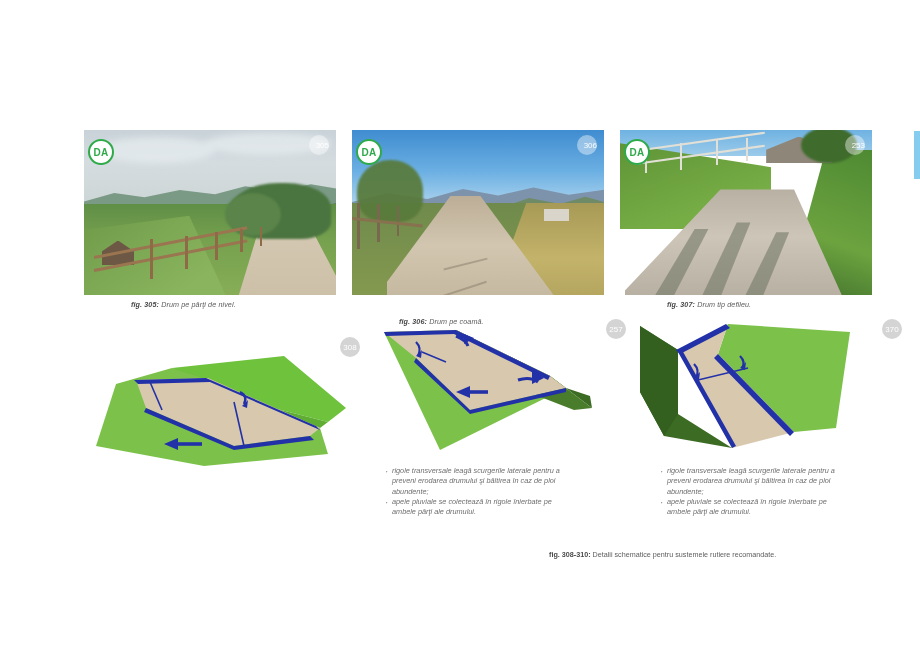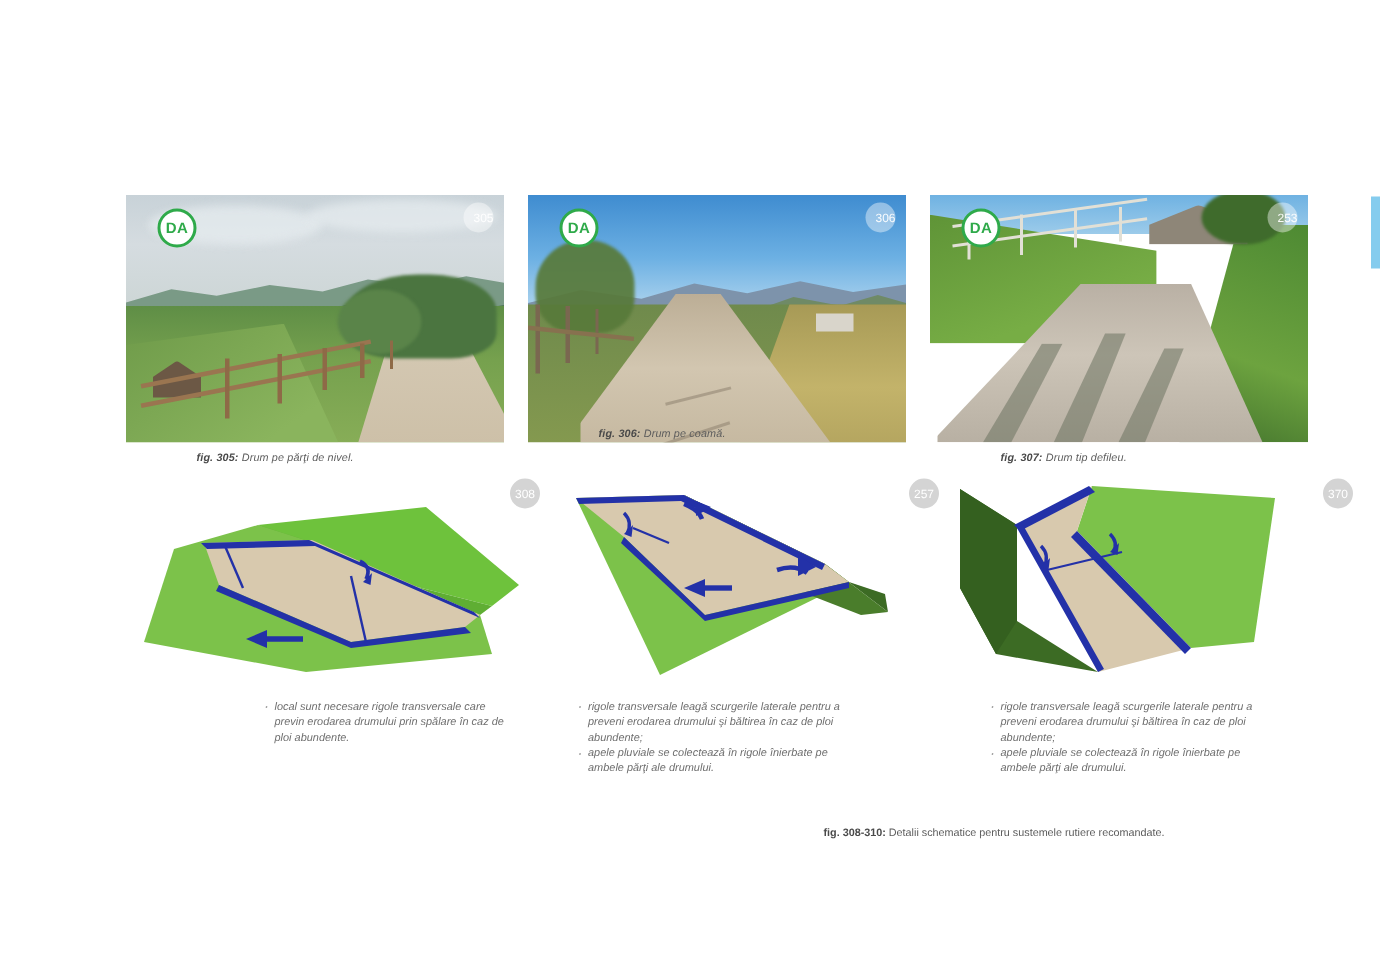--- a/index.html
+++ b/index.html
@@ -95,21 +95,21 @@
     clip-path:polygon(44% 0%,78% 0%,100% 100%,-2% 100%);}
   .ph3-shadow{position:absolute;background:#6c7360;opacity:.55;}
   .ph3-fence{position:absolute;background:#e2e0d6;}
   .ph3-barn{position:absolute;right:16%;top:4%;width:26%;height:16%;
     background:#8e8678;clip-path:polygon(0% 50%,50% 0%,100% 46%,100% 100%,0% 100%);}
   .ph3-tree{position:absolute;right:6%;top:-2%;width:22%;height:22%;
     background:#3f6b2c;border-radius:50%;filter:blur(1px);}
 
   
   .da-badge{
-    position:absolute;left:21px;top:9px;width:26px;height:26px;
+    position:absolute;left:4px;top:9px;width:26px;height:26px;
     border-radius:50%;background:#ffffff;border:2.5px solid #2faa4a;
     display:flex;align-items:center;justify-content:center;
     box-sizing:border-box;
   }
   .da-badge span{color:#2faa4a;font-size:10px;font-weight:bold;letter-spacing:.3px;}
 
   
   .fignum-photo{
     position:absolute;right:7px;top:5px;width:20px;height:20px;border-radius:50%;
     background:rgba(255,255,255,.42);
@@ -119,21 +119,21 @@
 
   
   .caption{
     position:absolute;font-size:7.2px;color:#5c5c5c;font-style:italic;
     white-space:nowrap;letter-spacing:.1px;
   }
   .caption b{font-style:italic;font-weight:bold;color:#4a4a4a;margin-left:47px;}
 
   
   .diagram{position:absolute;}
-  .d1{left:84px;top:318px;width:262px;height:150px;}
+  .d1{left:84px;top:336px;width:262px;height:150px;}
   .d2{left:360px;top:318px;width:250px;height:140px;}
   .d3{left:636px;top:318px;width:250px;height:140px;}
 
   .fignum-diag{
     position:absolute;width:20px;height:20px;border-radius:50%;
     background:#d4d4d4;
     display:flex;align-items:center;justify-content:center;
   }
   .fignum-diag span{color:#ffffff;font-size:8px;}
 
@@ -219,21 +219,21 @@
       <div class="fence-post" style="left:18%;bottom:36%;width:2px;height:18%;background:#7a6750;"></div>
       <div class="fence-rail" style="left:0%;bottom:46%;width:28%;transform:rotate(6deg);transform-origin:left center;background:#87714f;"></div>
     </div>
     <div class="da-badge">
       <span>DA</span>
     </div>
     <div class="fignum-photo">
       <span>306</span>
     </div>
   </div>
-  <div class="caption" style="left:352px;top:284px;">
+  <div class="caption" style="left:352px;top:317px;">
     <b>fig. 306:</b><span> Drum pe coamă.</span>
   </div>
 
   <div class="photo p3">
     <div class="photo-inner">
       <div class="ph3-sky"></div>
       <div class="ph3-bank"></div>
       <div class="ph3-bankR"></div>
       <div class="ph3-road"></div>
       <div class="ph3-shadow" style="left:14%;bottom:0%;width:34%;height:40%;clip-path:polygon(46% 0%,62% 0%,22% 100%,0% 100%);"></div>
@@ -274,21 +274,20 @@
       <polygon points="158,70 164,64 163,72" fill="#2331a8"></polygon>
       <path d="M118,108 L92,108" stroke="#2331a8" stroke-width="3.6" fill="none"></path>
       <polygon points="80,108 94,102 94,114" fill="#2331a8"></polygon>
     </svg>
     <div class="fignum-diag" style="right:-14px;top:1px;">
       <span>308</span>
     </div>
   </div>
   <div class="bullets b1">
     <ul>
-      <li>local sunt necesare rigole transversale care previn erodarea drumului prin spălare în caz de ploi abundente.</li>
     </ul>
   </div>
 
   <div class="diagram d2">
     <svg width="250" height="140" viewBox="0 0 250 140">
       <polygon points="24,14 96,12 190,58 206,70 80,132" fill="#7cc24a"></polygon>
       <polygon points="96,12 206,70 230,78 232,90 190,58" fill="#3c6b24"></polygon>
       <polygon points="96,12 190,58 232,90 214,92 178,78" fill="#4a7d2b"></polygon>
       <polygon points="24,14 96,12 190,58 206,70 110,92 56,40" fill="#d8c9ae"></polygon>
       <polygon points="24,14 96,12 190,58 188,62 94,16 26,18" fill="#2331a8"></polygon>

